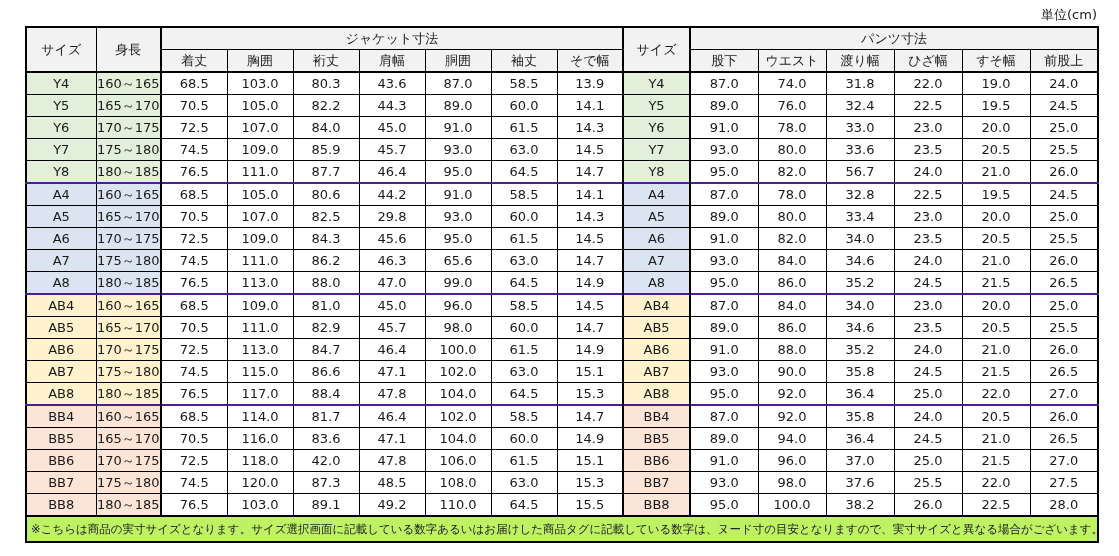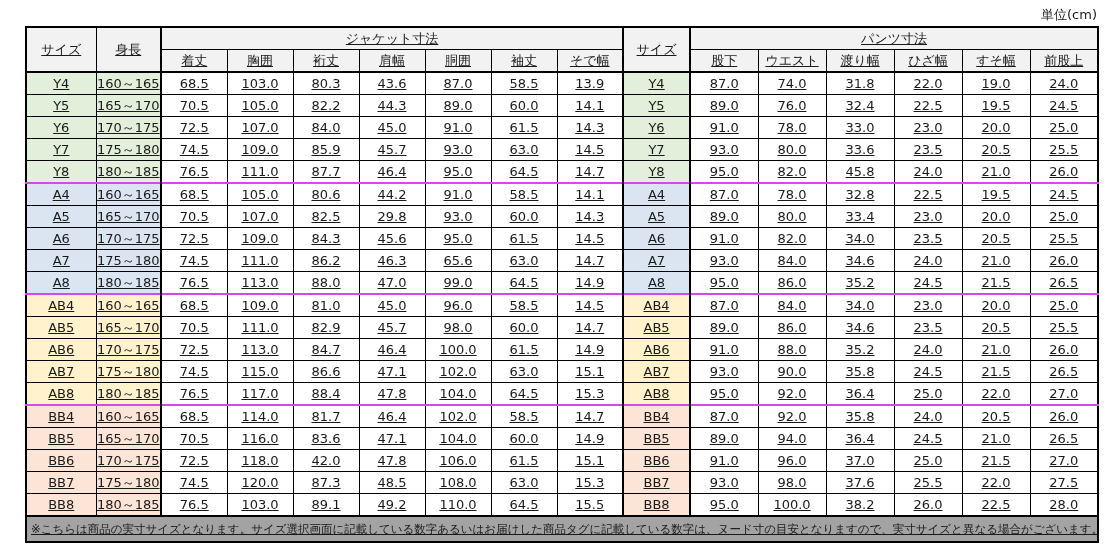--- a/index.html
+++ b/index.html
@@ -15,47 +15,46 @@
     text-align:right;
     font-size:13px;
     height:23px;
     line-height:23px;
   }
   table.size-chart {
     border-collapse:collapse;
     table-layout:fixed;
     width:1072px;
     border:2px solid #000;
-    text-decoration:underline;
   }
   th, td {
     border:1px solid #000;
     font-weight:normal;
     font-size:13px;
     text-align:center;
     padding:0;
     height:21px;
     line-height:21px;
     white-space:nowrap;
     overflow:hidden;
   }
   thead th { background:#f2f2f2; }
   thead th.rs { border-bottom:2px solid #000; }
   thead tr.sub th { border-bottom:2px solid #000; }
   .thick-r { border-right:2px solid #000; }
   .thick-l { border-left:2px solid #000; }
-  tbody tr.group-start td { border-top:2px solid #d946ef; }
+  tbody tr.group-start td { border-top:2px solid #4c1d95; }
   td.footnote {
     text-align:left;
     font-size:11.5px;
     padding:0 4px;
     height:24px;
     line-height:24px;
     border-top:2px solid #000;
-    background:#a3a3a3;
+    background:#bef264;
   }
 </style>
 </head>
 <body>
 
 <div class="page">
   <div class="unit-label">単位(cm)</div>
 
   <table class="size-chart">
     <colgroup>
@@ -179,21 +178,21 @@
           <td>76.5</td>
           <td>111.0</td>
           <td>87.7</td>
           <td>46.4</td>
           <td>95.0</td>
           <td>64.5</td>
           <td>14.7</td>
           <td class="thick-l thick-r" style="background: rgb(226, 239, 218);">Y8</td>
           <td>95.0</td>
           <td>82.0</td>
-          <td>45.8</td>
+          <td>56.7</td>
           <td>24.0</td>
           <td>21.0</td>
           <td>26.0</td>
         </tr>
         <tr class="group-start">
           <td style="background: rgb(219, 229, 241);">A4</td>
           <td class="thick-r" style="background: rgb(219, 229, 241);">160～165</td>
           <td>68.5</td>
           <td>105.0</td>
           <td>80.6</td>

